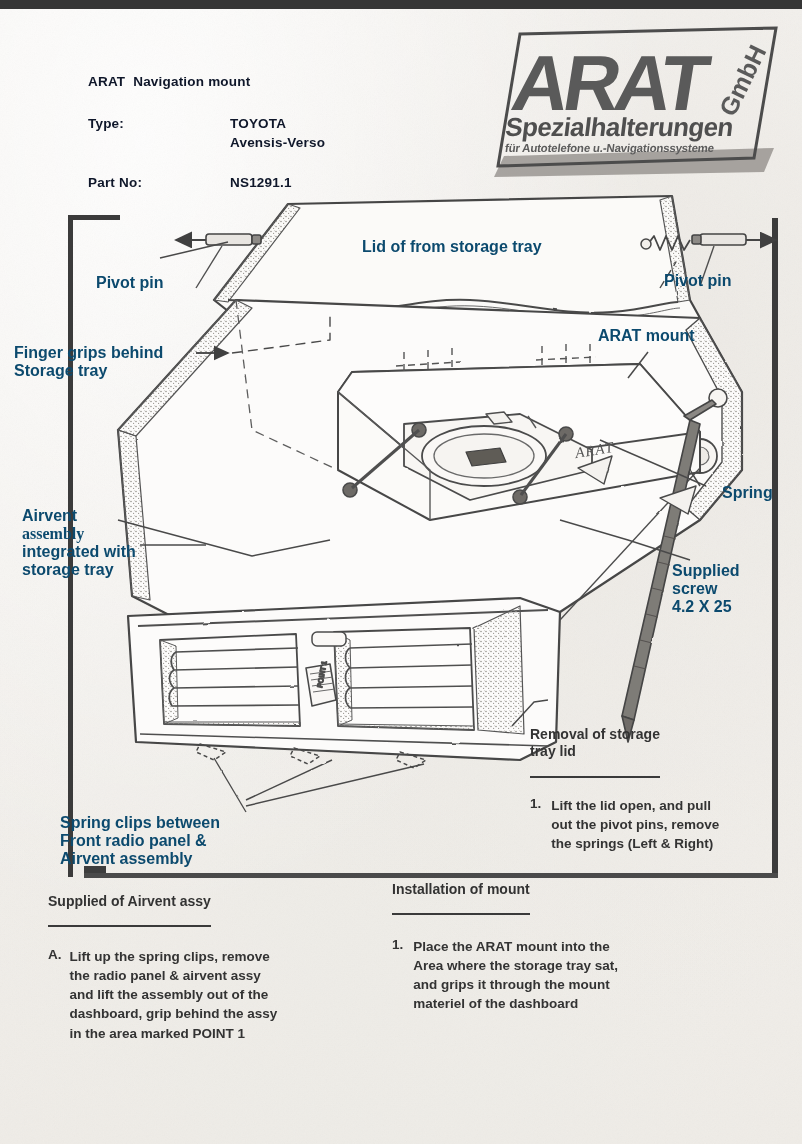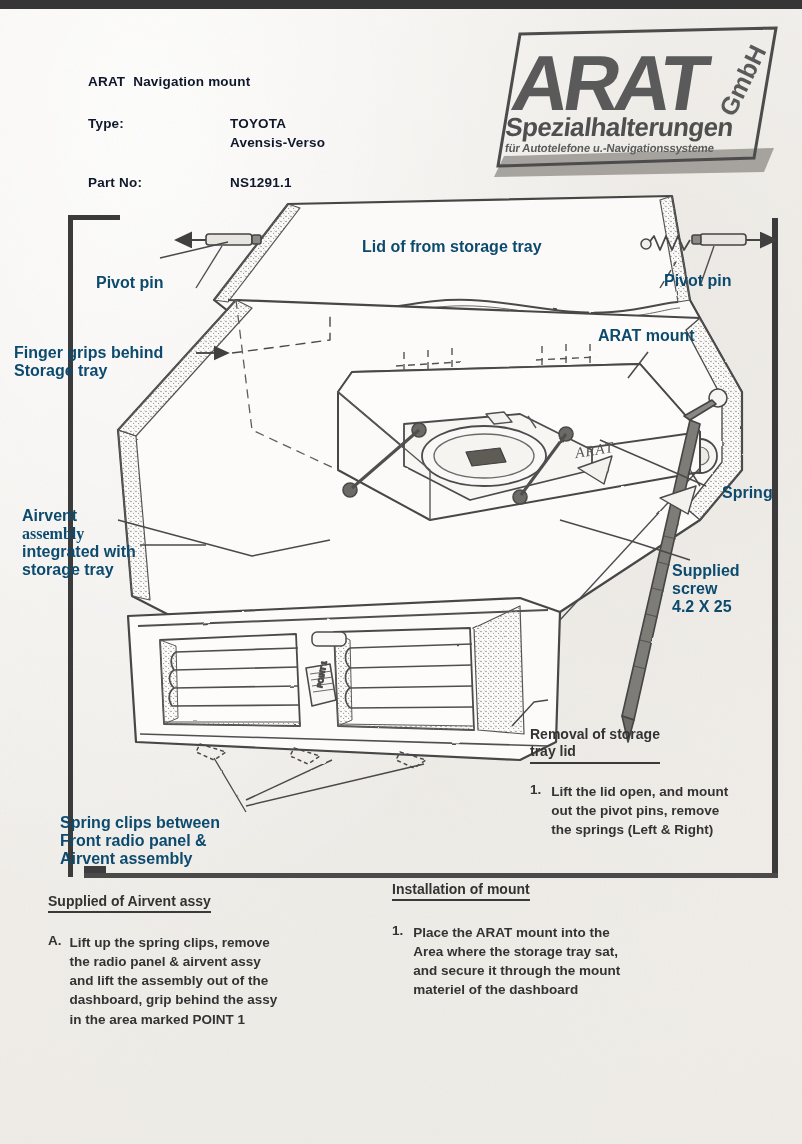--- a/index.html
+++ b/index.html
@@ -27,21 +27,21 @@
   .v-left{left:68px;top:215px;width:5px;height:662px;background:#3b3b3b;}
   .v-right{left:772px;top:218px;width:6px;height:660px;background:#3b3b3b;}
   .h-top-left{left:68px;top:215px;width:52px;height:5px;background:#3b3b3b;}
   .h-mid{left:84px;top:873px;width:694px;height:5px;background:#4a4a4a;}
 
   
   .t{position:absolute;white-space:pre;line-height:1.30;}
   .hdr{font-size:13.5px;font-weight:bold;letter-spacing:.2px;color:#0f172a;}
   .lbl{font-size:16px;font-weight:bold;color:#0c4a6e;line-height:1.32;}
   .sec-h{font-size:14px;font-weight:bold;color:#333;}
-  .sec-h.u{border-bottom:2.5px solid #3a3a3a;padding-bottom:2px;display:inline-block;}
+  .sec-h.u{border-bottom:2.5px solid #3a3a3a;padding-bottom:16px;display:inline-block;}
   .body-t{font-size:13.5px;font-weight:bold;color:#333;line-height:1.42;}
   .num{font-size:13.5px;font-weight:bold;color:#333;}
 
   
   .logo{position:absolute;left:478px;top:26px;width:300px;height:152px;}
   .logo svg{display:block;}
 
   
   .draw{position:absolute;left:0;top:0;width:802px;height:1144px;pointer-events:none;}
 </style>
@@ -312,21 +312,21 @@
 <div class="t lbl" style="left:60px;top:848px;">Airvent assembly</div>
 
 <div style="position:absolute;left:530px;top:726px;">
   <div class="sec-h u" style="line-height:1.2;">
     <span>Removal of storage</span><br>
     <span>tray lid</span>
   </div>
   <div style="display:flex;gap:10px;margin-top:18px;">
     <div class="num">1.</div>
     <div class="body-t">
-      <div>Lift the lid open, and mount</div>
+      <div>Lift the lid open, and pull</div>
       <div>out the pivot pins, remove</div>
       <div>the springs (Left &amp; Right)</div>
     </div>
   </div>
 </div>
 
 <div style="position:absolute;left:48px;top:892px;">
   <div class="sec-h u">Supplied of Airvent assy</div>
   <div style="display:flex;gap:8px;margin-top:20px;">
     <div class="num">A.</div>
@@ -340,17 +340,17 @@
   </div>
 </div>
 
 <div style="position:absolute;left:392px;top:880px;">
   <div class="sec-h u">Installation of mount</div>
   <div style="display:flex;gap:10px;margin-top:22px;">
     <div class="num">1.</div>
     <div class="body-t">
       <div>Place the ARAT mount into the</div>
       <div>Area where the storage tray sat,</div>
-      <div>and secure it through the mount</div>
+      <div>and grips it through the mount</div>
       <div>materiel of the dashboard</div>
     </div>
   </div>
 </div>
 
 </body></html>

